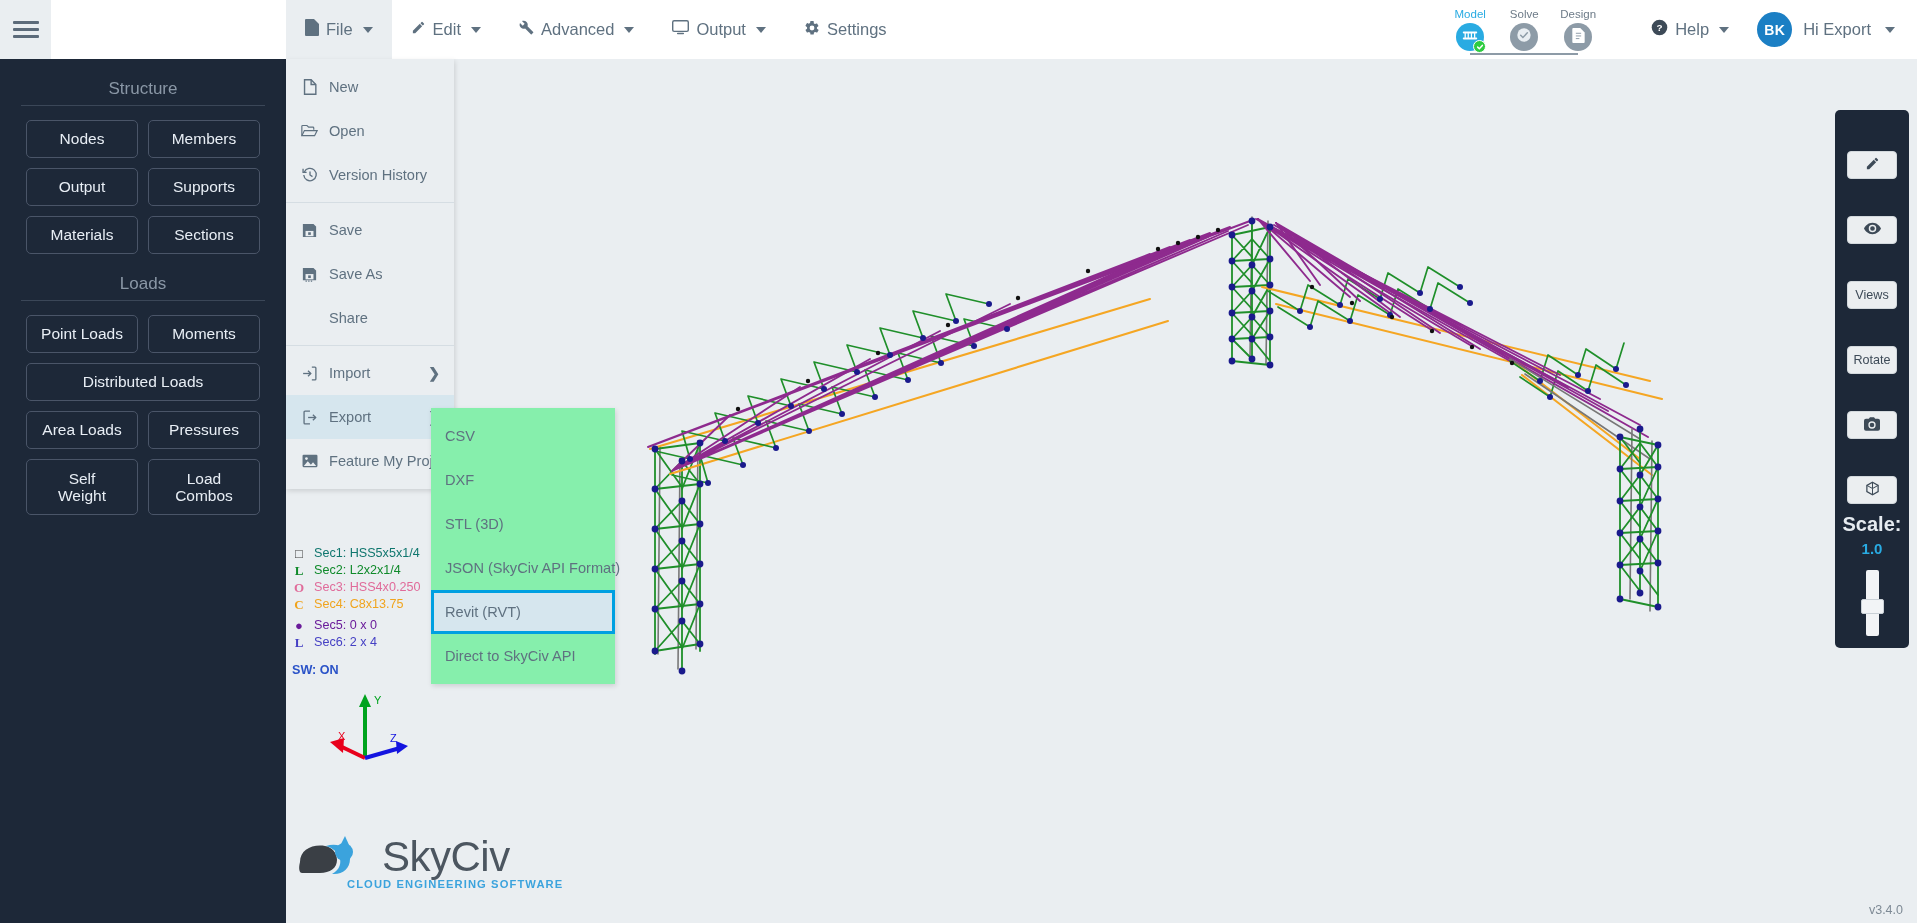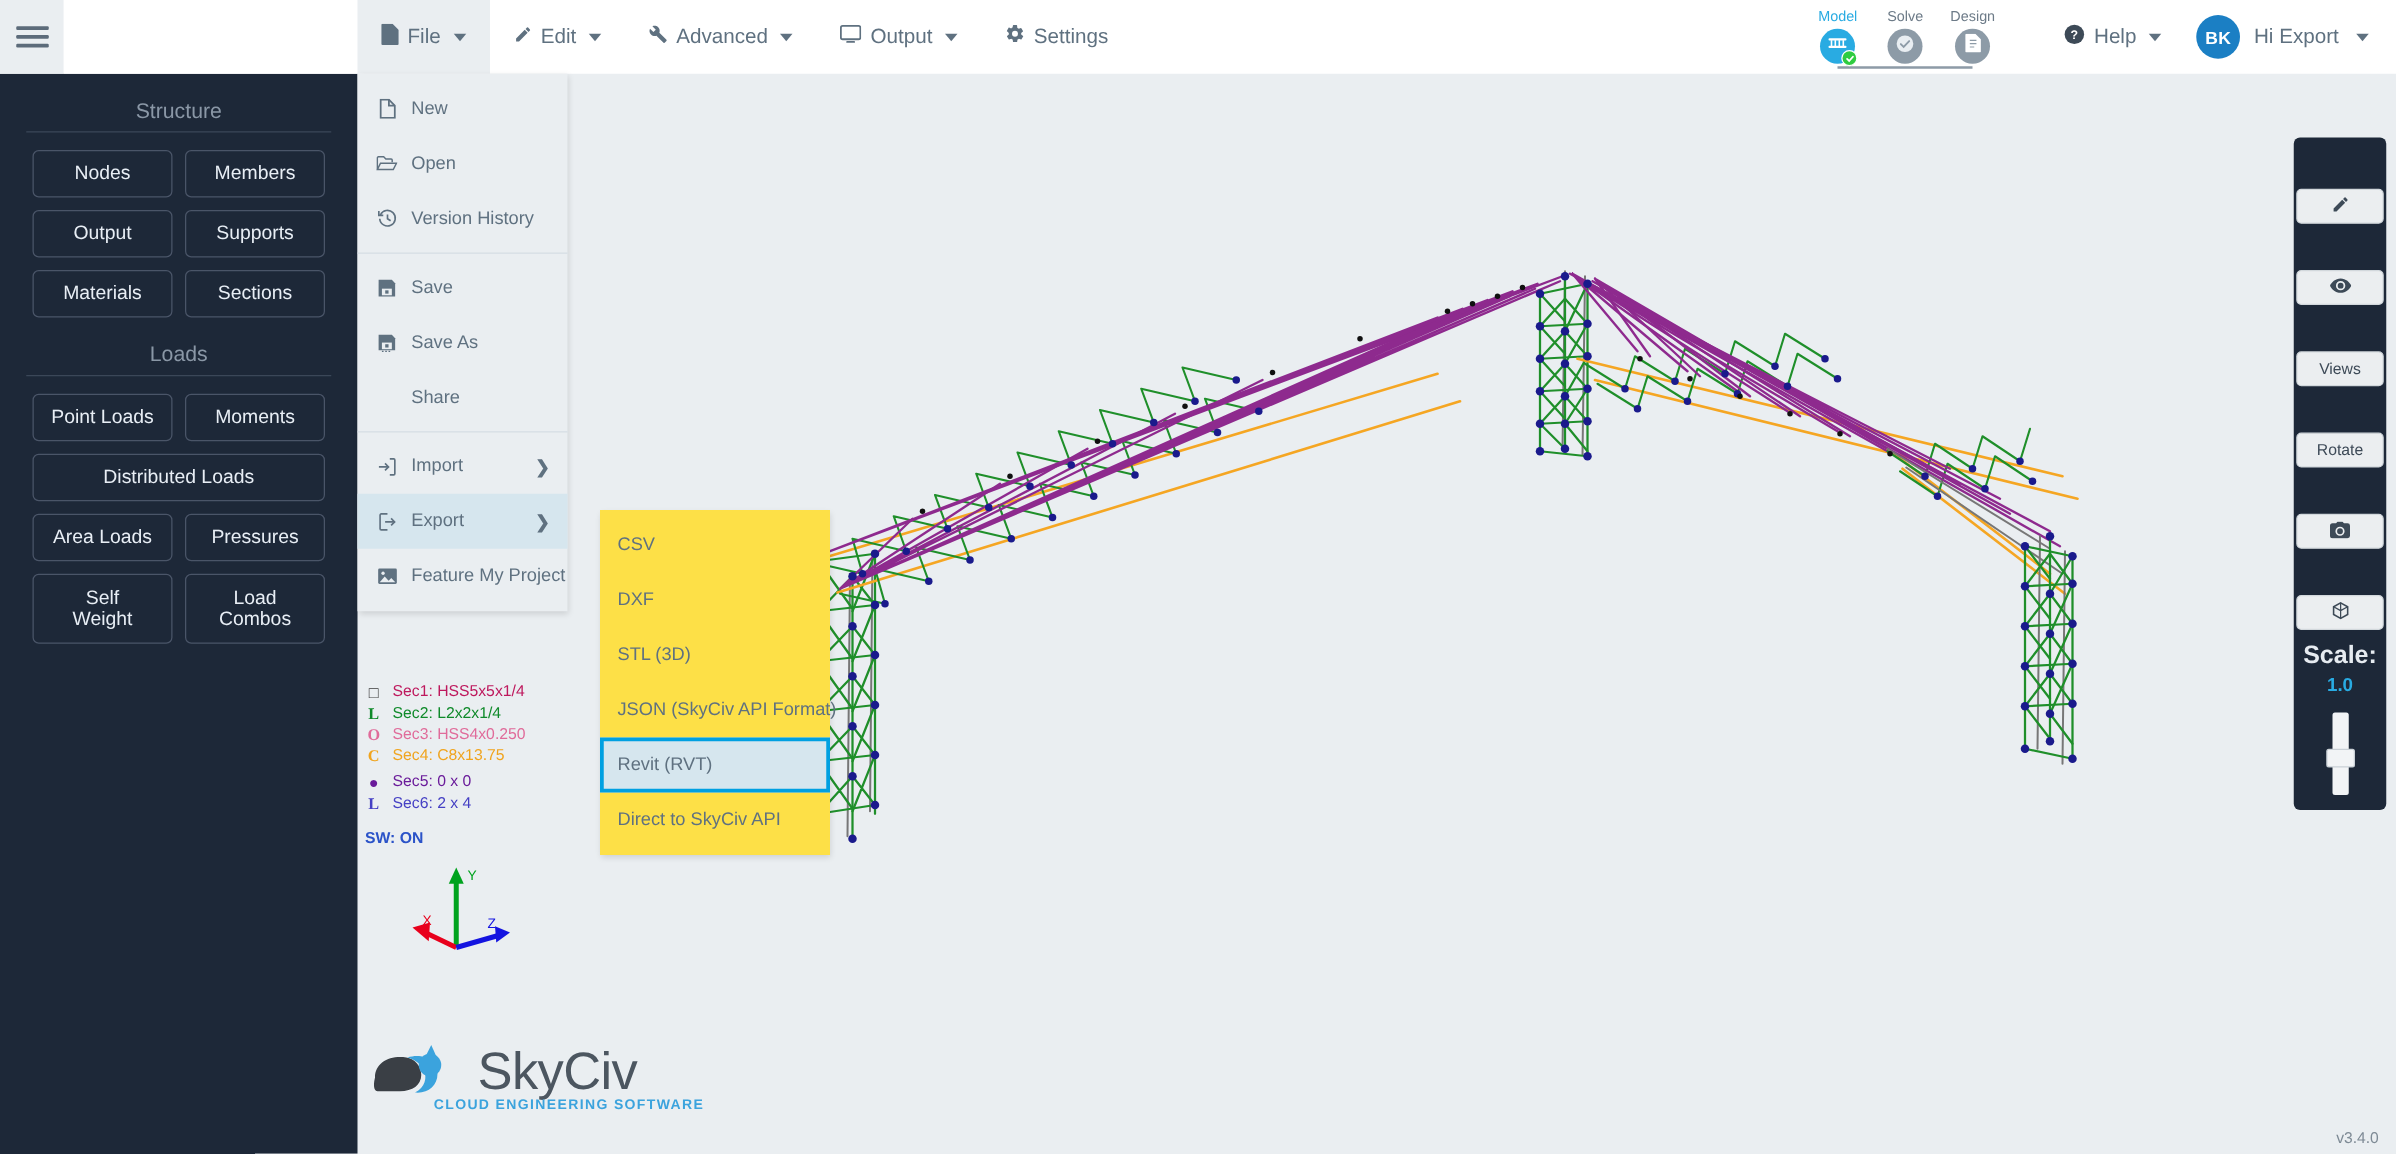--- a/index.html
+++ b/index.html
@@ -195,23 +195,23 @@
     width: 17px; flex: 0 0 17px;
     display: flex; align-items: center; justify-content: center;
   }
   .dd-item .dd-arrow {
     position: absolute; right: 14px;
     font-size: 14px; font-weight: bold; color: #5f7180;
   }
   .dd-sep { height: 1px; background: #d5dde3; margin: 5px 0; }
 
   .submenu {
-    position: absolute; top: 408px; left: 480px;
+    position: absolute; top: 408px; left: 431px;
     width: 184px;
-    background: #fde047;
+    background: #86efac;
     box-shadow: 1px 2px 5px rgba(0,0,0,.13);
     z-index: 61;
     padding: 6px 0;
   }
   .sub-item {
     display: flex; align-items: center;
     height: 44px; padding: 0 14px;
     color: #5f7180; font-size: 14.6px;
     cursor: pointer; white-space: nowrap;
   }
@@ -233,21 +233,21 @@
   .right-toolbar {
     position: absolute; right: 8px; top: 110px;
     width: 74px;
     background: #1d2838;
     border-radius: 5px;
     padding: 9px 8px 12px;
     display: flex; flex-direction: column; align-items: center; gap: 5px;
     z-index: 30;
   }
   .tool-btn {
-    width: 70px; height: 28px;
+    width: 50px; height: 28px;
     background: #ebeef0;
     border: 1px solid #d2d8dc;
     border-radius: 4px;
     display: flex; align-items: center; justify-content: center;
     color: #3d4a57; font-size: 12.6px;
     cursor: pointer;
     margin-top: 32px;
   }
   .scale-label {
     color: #e6ebf0; font-size: 20px; font-weight: bold;
@@ -538,21 +538,21 @@
 Weight</button>
         <button class="side-btn tall" style="white-space:pre-line">Load
 Combos</button>
       </div>
     </div>
   </aside>
 
   <div class="legend">
     <div class="legend-row">
       <span class="legend-glyph" style="color:#3d3d3d">□</span>
-      <span style="color:#be185d">Sec1: HSS5x5x1/4</span>
+      <span style="color:#0f766e">Sec1: HSS5x5x1/4</span>
     </div>
     <div class="legend-row">
       <span class="legend-glyph" style="color:#0f8a2a">L</span>
       <span style="color:#0f8a2a">Sec2: L2x2x1/4</span>
     </div>
     <div class="legend-row">
       <span class="legend-glyph" style="color:#e06b9a">O</span>
       <span style="color:#e06b9a">Sec3: HSS4x0.250</span>
     </div>
     <div class="legend-row">

